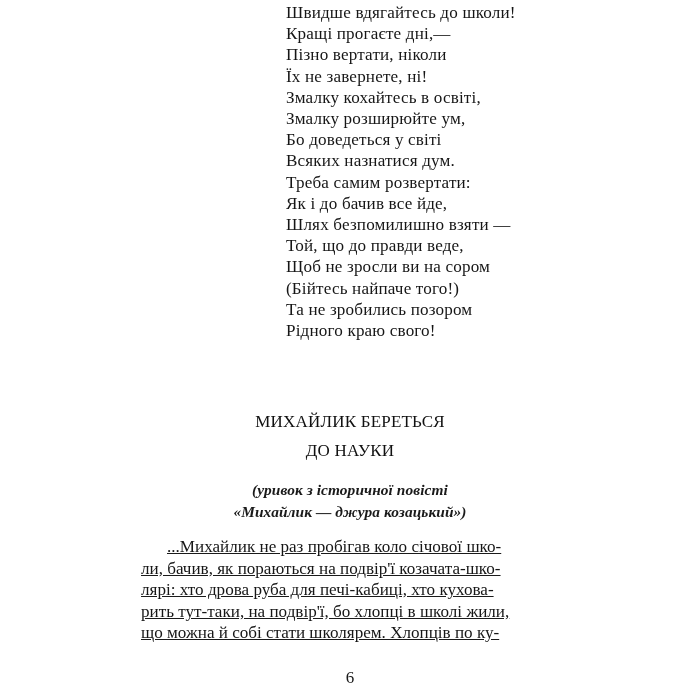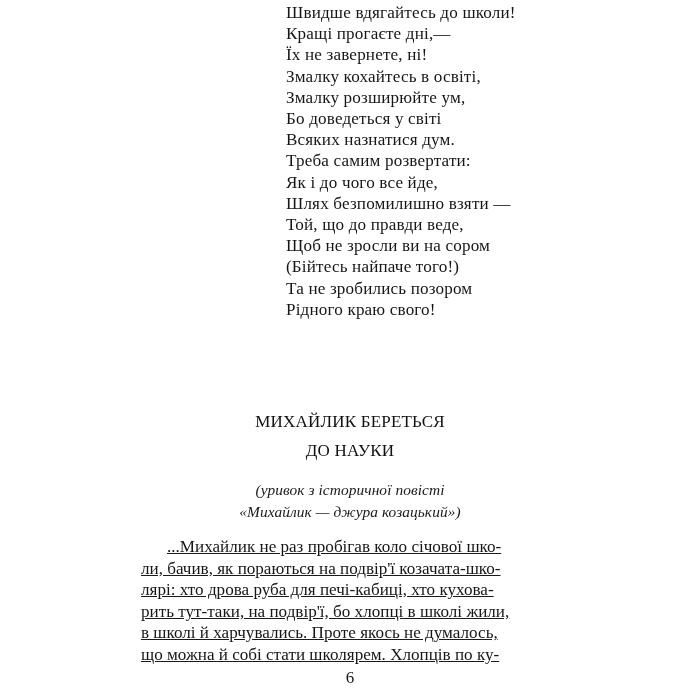--- a/index.html
+++ b/index.html
@@ -72,21 +72,21 @@
   
   .subtitle {
     position: absolute;
     left: 0;
     right: 0;
     top: 479px;
     text-align: center;
   }
   .subtitle-line {
     font-style: italic;
-    font-weight: normal;
+    font-weight: bold;
     font-size: 15.4px;
     line-height: 21.5px;
     letter-spacing: 0.005em;
     color: #1a1a1a;
     white-space: pre;
   }
 
   
   .prose {
     position: absolute;
@@ -118,27 +118,28 @@
   }
 </style>
 </head>
 <body>
 
 <div class="page">
 
   <div class="poem">
     <div class="poem-line">Швидше вдягайтесь до школи!</div>
     <div class="poem-line">Кращі прогаєте дні,—</div>
+    <div class="poem-line">Пізно вертати, ніколи</div>
     <div class="poem-line">Їх не завернете, ні!</div>
     <div class="poem-line">Змалку кохайтесь в освіті,</div>
     <div class="poem-line">Змалку розширюйте ум,</div>
     <div class="poem-line">Бо доведеться у світі</div>
     <div class="poem-line">Всяких назнатися дум.</div>
     <div class="poem-line">Треба самим розвертати:</div>
-    <div class="poem-line">Як і до чого все йде,</div>
+    <div class="poem-line">Як і до бачив все йде,</div>
     <div class="poem-line">Шлях безпомилишно взяти —</div>
     <div class="poem-line">Той, що до правди веде,</div>
     <div class="poem-line">Щоб не зросли ви на сором</div>
     <div class="poem-line">(Бійтесь найпаче того!)</div>
     <div class="poem-line">Та не зробились позором</div>
     <div class="poem-line">Рідного краю свого!</div>
   </div>
 
 
   <div class="title">
@@ -149,19 +150,18 @@
   <div class="subtitle">
     <div class="subtitle-line">(уривок з історичної повісті</div>
     <div class="subtitle-line">«Михайлик — джура козацький»)</div>
   </div>
 
   <div class="prose">
     <div class="prose-line indent">...Михайлик не раз пробігав коло січової шко-</div>
     <div class="prose-line">ли, бачив, як пораються на подвір'ї козачата-шко-</div>
     <div class="prose-line">лярі: хто дрова руба для печі-кабиці, хто кухова-</div>
     <div class="prose-line">рить тут-таки, на подвір'ї, бо хлопці в школі жили,</div>
-    <div class="prose-line">в школі й харчувались. Проте якось не думалось,</div>
     <div class="prose-line">що можна й собі стати школярем. Хлопців по ку-</div>
   </div>
 
   <div class="folio">6</div>
 
 </div>
 
 </body></html>

